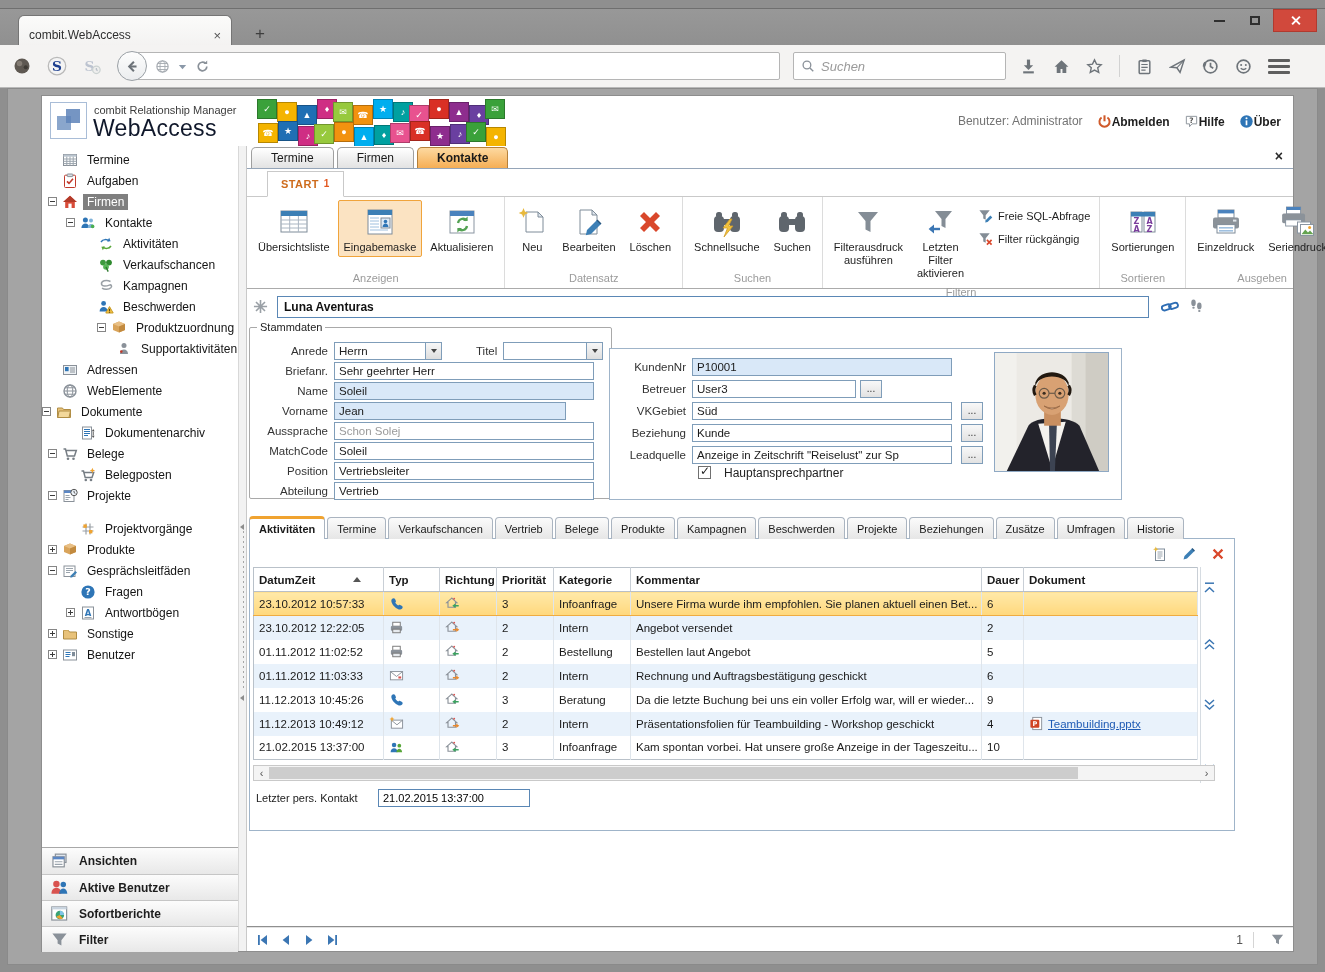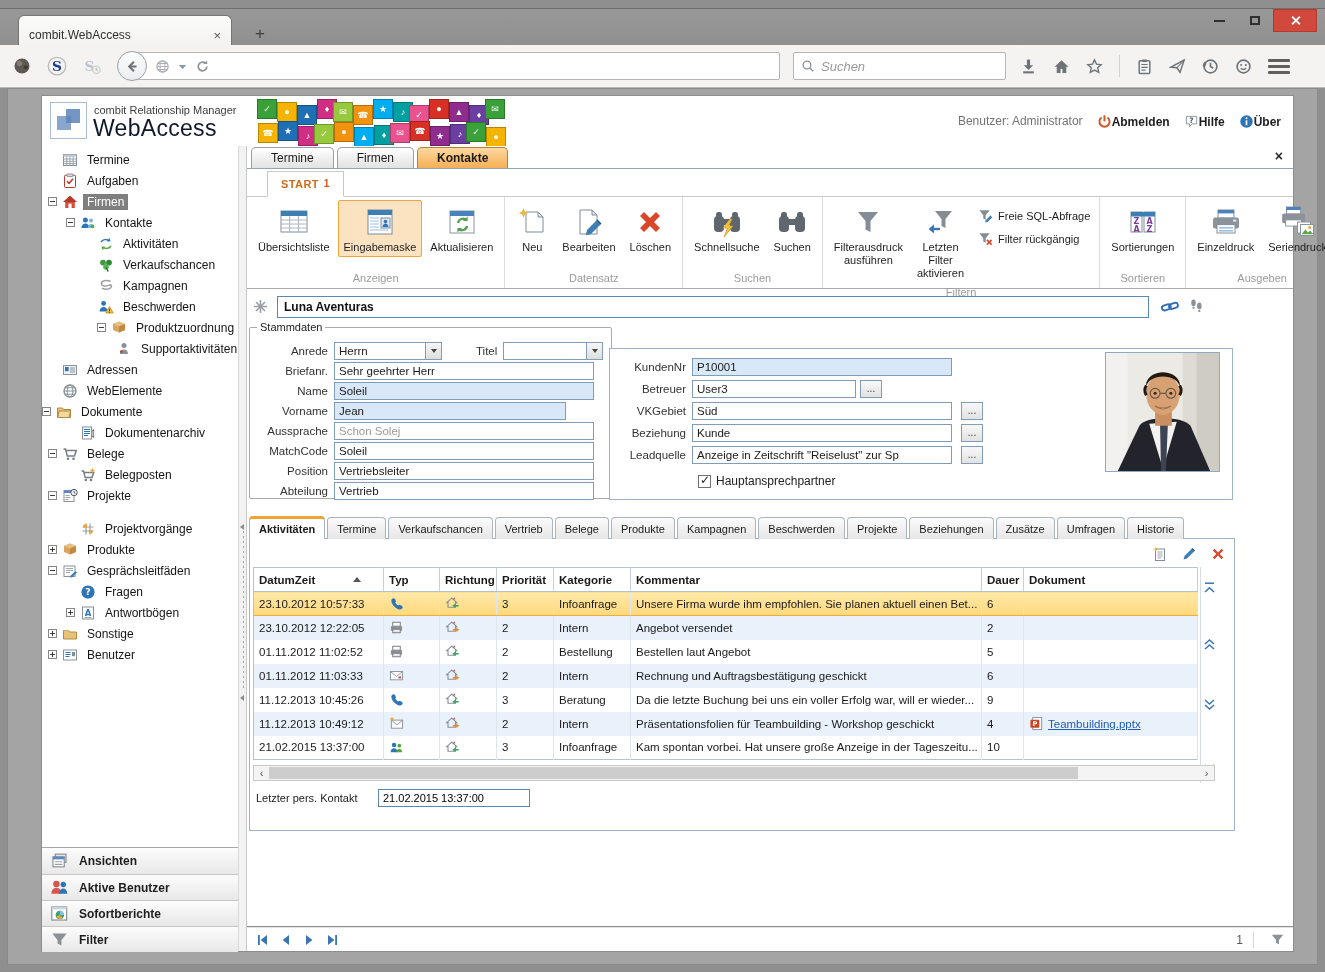--- a/index.html
+++ b/index.html
@@ -122,27 +122,27 @@
   .selval{flex:1;padding:0 4px;font-size:11.5px;overflow:hidden;white-space:nowrap}
   .selcaret{width:16px;align-self:stretch;border-left:1px solid #7f9db9;background:linear-gradient(#f7f7f7,#dedede);display:flex;align-items:center;justify-content:center}
   .selcaret::after{content:"";width:0;height:0;border-left:3.5px solid transparent;border-right:3.5px solid transparent;border-top:4px solid #444}
   .titel-label{margin-left:34px;width:auto;padding-right:6px;color:#333;font-size:11.5px}
   .selbox.w100{width:100px}
 
   
   .detail-tabs{position:absolute;left:362px;top:180px;height:23px;display:flex;gap:3px;z-index:2}
   .dtab{height:22px;padding:0 13px;border:1px solid #aab4c0;border-bottom:none;border-radius:4px 4px 0 0;background:linear-gradient(#fbfbfb,#e6e6e6);display:flex;align-items:center;font-size:11.5px;color:#1a1a1a;margin-top:1px}
   .dtab.active{background:#fff;border-top:3px solid #f0a330;font-weight:bold;margin-top:0;height:23px}
-  .detail-panel{position:absolute;left:362px;top:202px;width:624px;height:152px;border:1px solid #9fb4c9;background:#fff;padding-top:7px}
+  .detail-panel{position:absolute;left:362px;top:202px;width:513px;height:152px;border:1px solid #9fb4c9;background:#fff;padding-top:7px}
   .dp-row{display:flex;align-items:center;height:22px;padding-left:2px}
   .dp-input{width:188px}
   .dp-input.short{width:164px}
   .ellip{width:22px;height:18px;border:1px solid #7f9db9;background:linear-gradient(#f8f8f8,#e2e2e2);font-size:10px;text-align:center;line-height:15px;margin-left:4px;color:#333}
   .ellip.far{margin-left:9px}
-  .cbrow{padding-left:88px;display:flex;align-items:flex-end;gap:5px;height:22px}
+  .cbrow{padding-left:88px;display:flex;align-items:flex-start;gap:13px;height:22px}
   .cb{width:13px;height:13px;border:1px solid #707070;background:#fff;position:relative}
   .cb::after{content:"✓";position:absolute;left:1px;top:-3px;font-size:12px;font-weight:bold;color:#222}
   .photo{position:absolute;right:12px;top:3px;width:115px;height:120px;border:1px solid #8fa9c4;overflow:hidden}
 
   
   .act-tabs{position:absolute;left:2px;top:370px;height:23px;display:flex;gap:2px;z-index:2}
   .act-tabs .dtab{padding:0 9px;font-size:11px}
   .act-panel{position:absolute;left:2px;top:392px;width:986px;height:293px;border:1px solid #9fb4c9;background:#fff}
   .act-actions{position:absolute;top:7px;right:8px;display:flex;gap:13px}
   .aicon{width:16px;height:16px}

